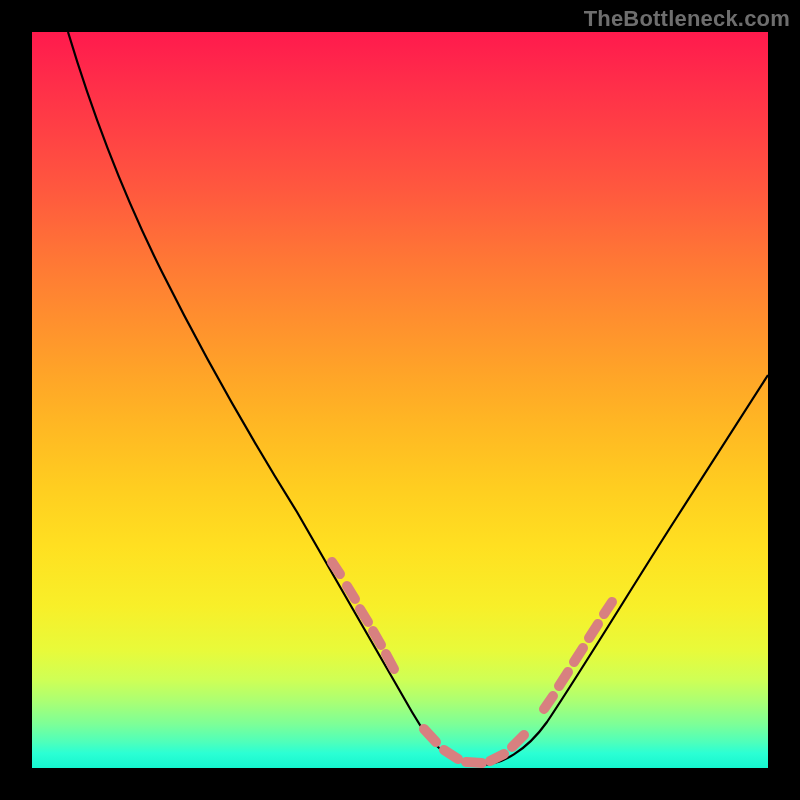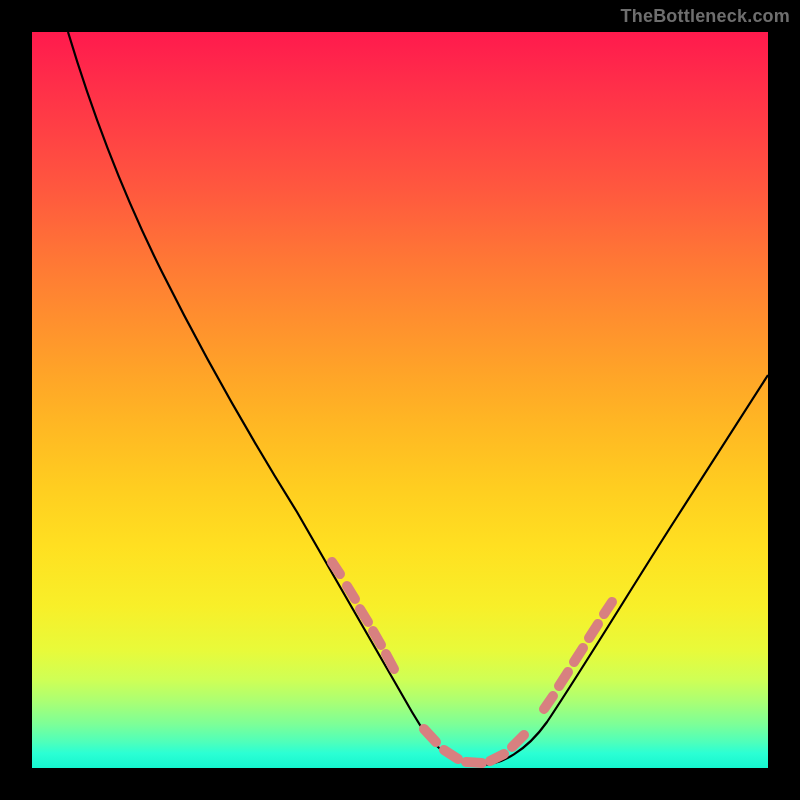--- a/index.html
+++ b/index.html
@@ -48,21 +48,21 @@
       #4effbb 96.5%,
       #2bffd4 98%,
       #15f6cf 100%
     );
   }
   .watermark {
     position: absolute;
     top: 6px;
     right: 10px;
     font-family: Arial, Helvetica, sans-serif;
-    font-size: 18px;
+    font-size: 22px;
     font-weight: 600;
     color: #6e6e6e;
     letter-spacing: 0.2px;
   }
   svg.curve {
     position: absolute;
     inset: 0;
     width: 736px;
     height: 736px;
   }

